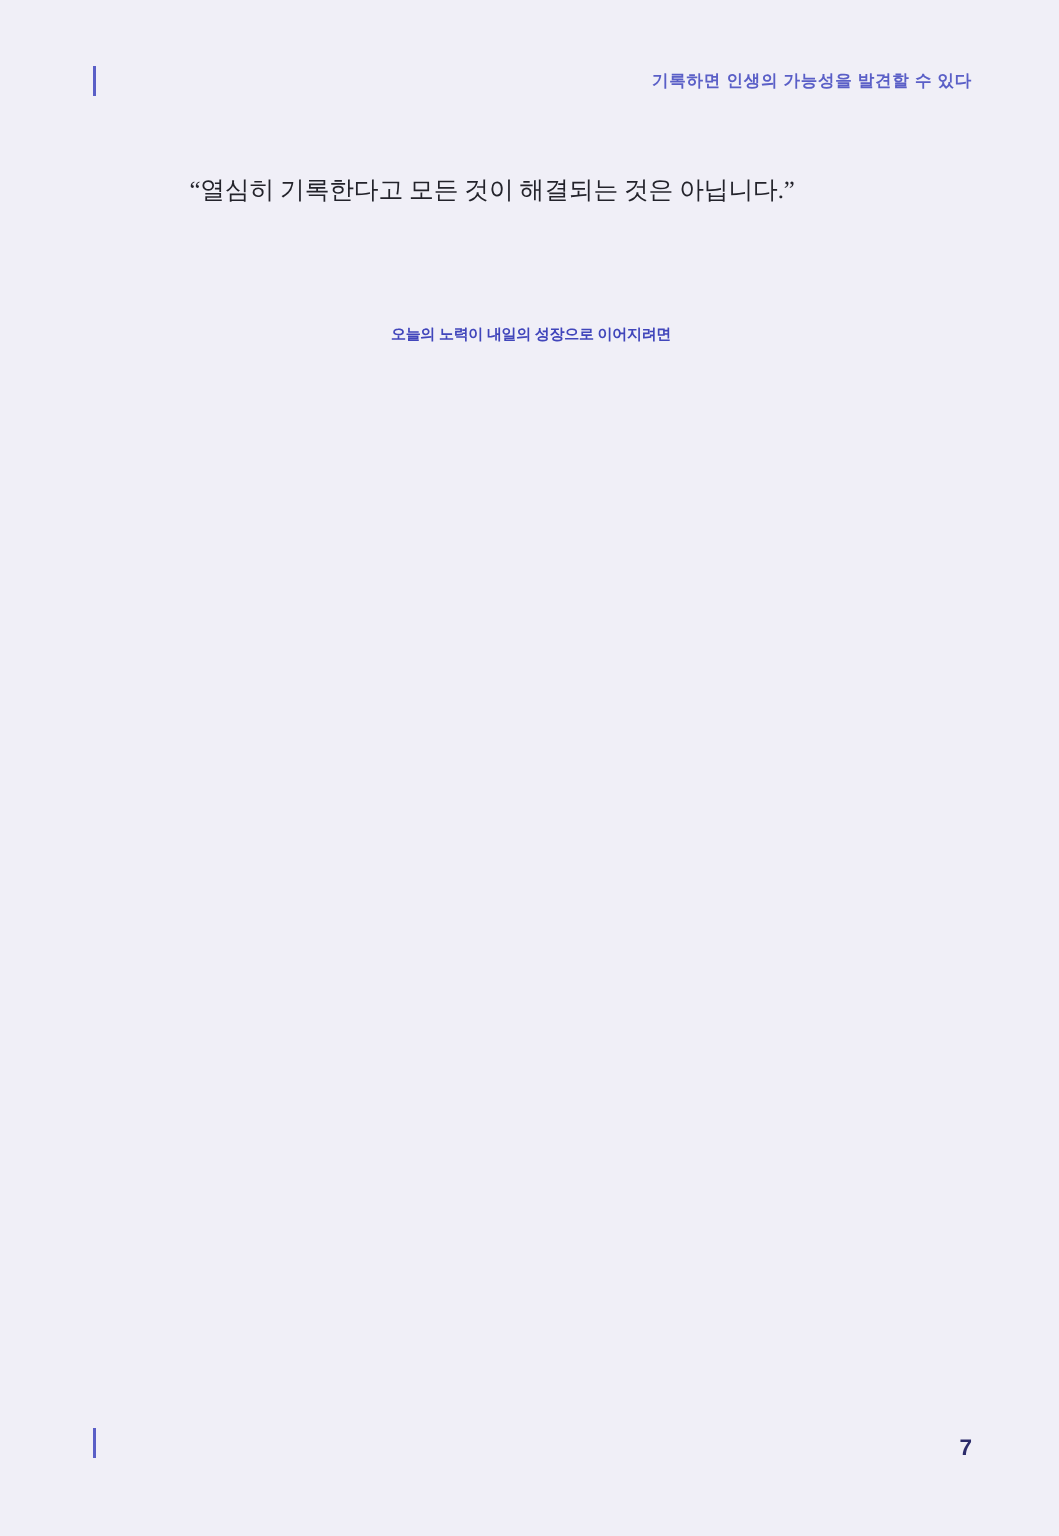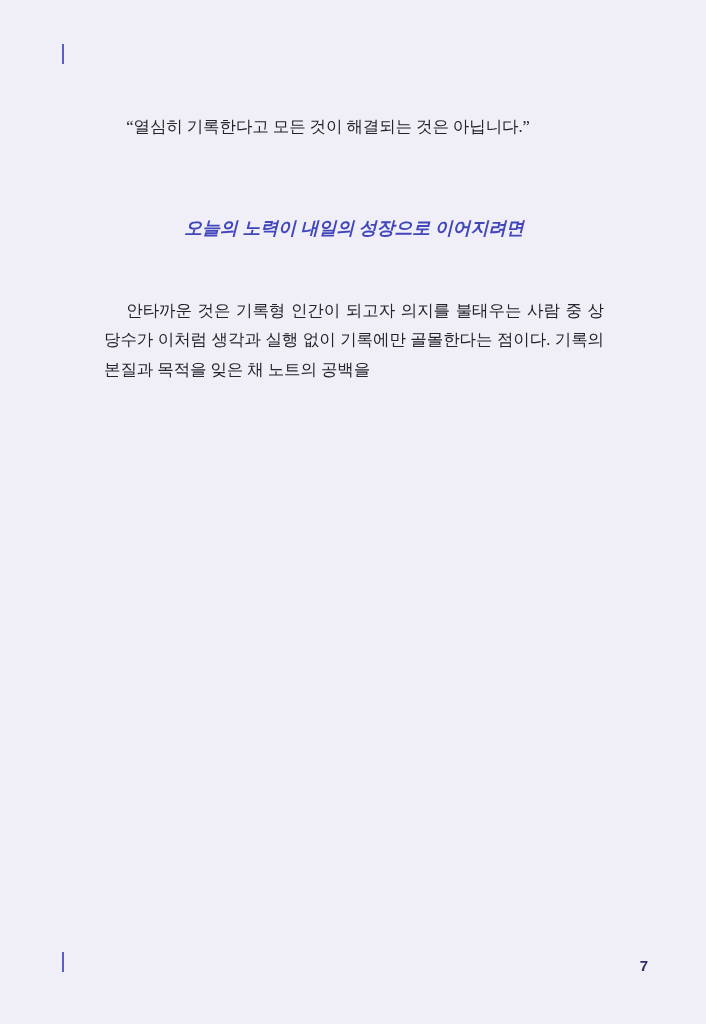--- a/index.html
+++ b/index.html
@@ -68,56 +68,55 @@
     line-height: 1.80;
     color: #23232b;
     text-align: justify;
     text-justify: inter-character;
     text-indent: 1.35em;
     letter-spacing: -0.1px;
   }
   .section-heading {
     margin: 0;
     font-family: "Liberation Sans", sans-serif;
-    font-size: 18px;
+    font-size: 10px;
     font-weight: bold;
     color: #4146bb;
     text-align: center;
     letter-spacing: -0.2px;
-    font-style: italic;
   }
   .heading-block {
     margin-top: 74px;
     margin-bottom: 56px;
   }
   .para-block > p + p {
     margin-top: 16px;
     font-family: Liberation Mono, monospace;
   }
 </style>
 </head>
 <body>
 
 <div class="page">
 
   <div class="head-mark"></div>
 
+  <div class="running-head">기록하면 인생의 가능성을 발견할 수 있다</div>
 
   <div class="content">
 
     <div class="para-block">
       <p class="body-par">“열심히 기록한다고 모든 것이 해결되는 것은 아닙니다.”</p>
     </div>
 
     <div class="heading-block">
       <h2 class="section-heading">오늘의 노력이 내일의 성장으로 이어지려면</h2>
     </div>
 
     <div class="para-block">
-      <p class="body-par">안타까운 것은 기록형 인간이 되고자 의지를 불태우는 사람 중 상당수가 이처럼 생각과 실행 없이 기록에만 골몰한다는 점이다. 기록의 본질과 목적을 잊은 채 노트의 공백을</p>
     </div>
 
   </div>
 
   <div class="foot-mark"></div>
 
   <div class="folio">7</div>
 
 </div>
 

